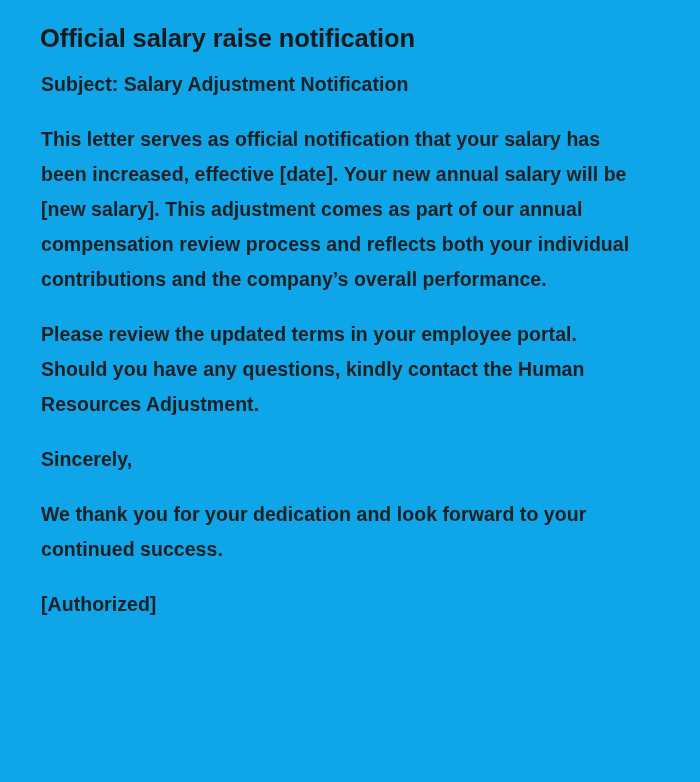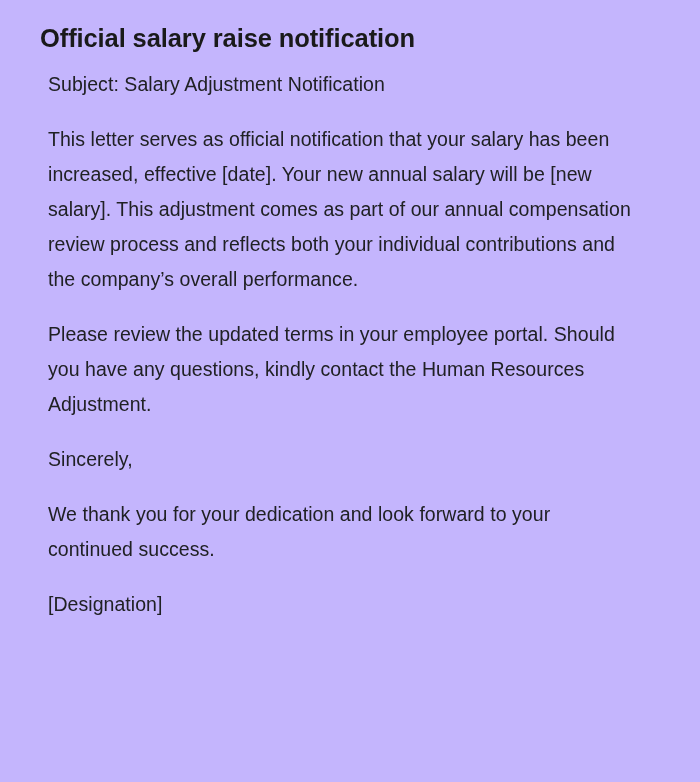--- a/index.html
+++ b/index.html
@@ -14,43 +14,43 @@
     color: #202124;
     -webkit-font-smoothing: antialiased;
     overflow: hidden;
   }
 
   .page {
     box-sizing: border-box;
     width: 700px;
     min-height: 782px;
     padding: 22px 60px 0 40px;
-    background: #c4b5fd;
+    background: #0ea5e9;
   }
 
   .doc-title {
     margin: 0 0 13px 0;
     padding: 0;
     font-size: 25.5px;
     line-height: 32px;
     font-weight: 700;
     letter-spacing: -0.1px;
     color: #1a1a1a;
   }
 
   .doc-body {
     max-width: 600px;
   }
 
   .para {
-    margin: 0 0 20px 8px;
+    margin: 0 0 20px 1px;
     padding: 0;
     font-size: 19.5px;
     line-height: 35px;
-    font-weight: 400;
+    font-weight: 700;
     color: #202124;
     letter-spacing: 0.05px;
   }
 
   .para:last-child {
     margin-bottom: 0;
   }
 </style>
 </head>
 <body>
@@ -66,16 +66,16 @@
 
     <p class="para">This letter serves as official notification that your salary has been increased, effective [date]. Your new annual salary will be [new salary]. This adjustment comes as part of our annual compensation review process and reflects both your individual contributions and the company’s overall performance.</p>
 
     <p class="para">Please review the updated terms in your employee portal. Should you have any questions, kindly contact the Human Resources Adjustment.</p>
 
     <p class="para">Sincerely,</p>
 
     <p class="para">We thank you for your dedication and look forward to your continued success.</p>
 
 
-    <p class="para">[Designation]</p>
+    <p class="para">[Authorized]</p>
 
   </div>
 </div>
 
 </body></html>

